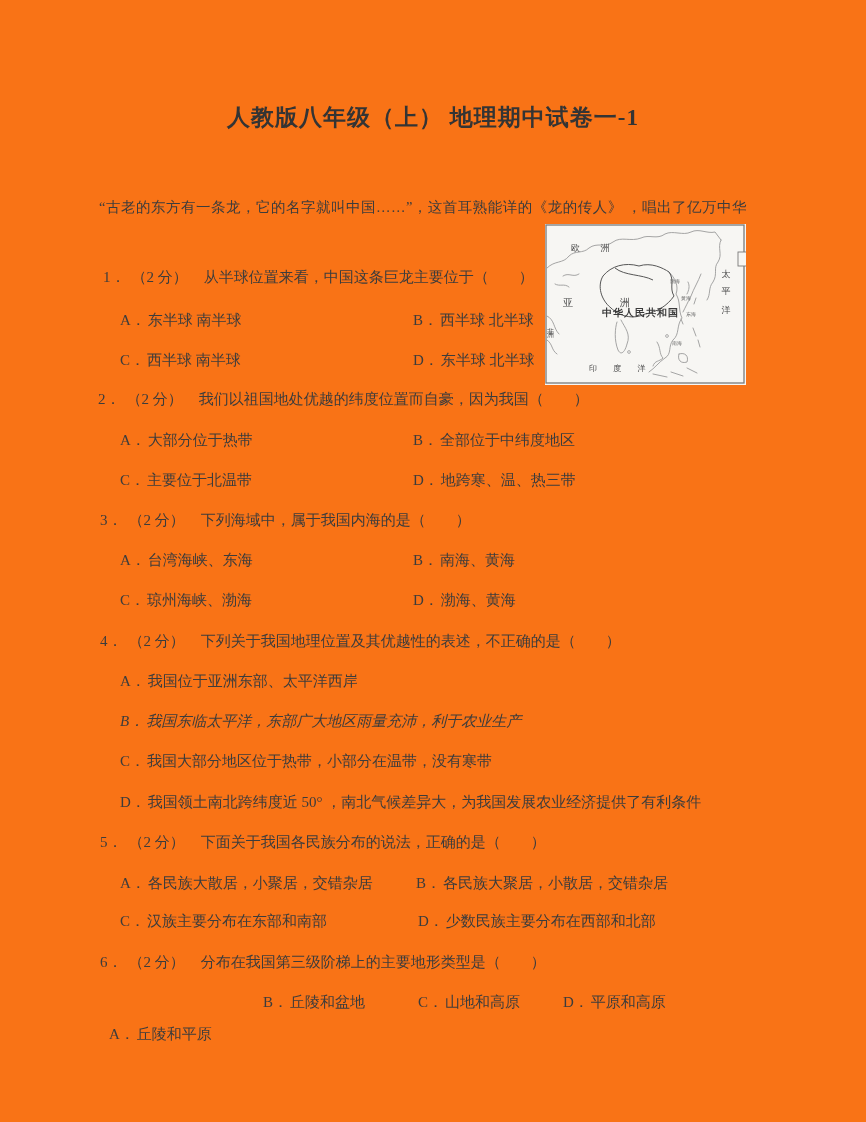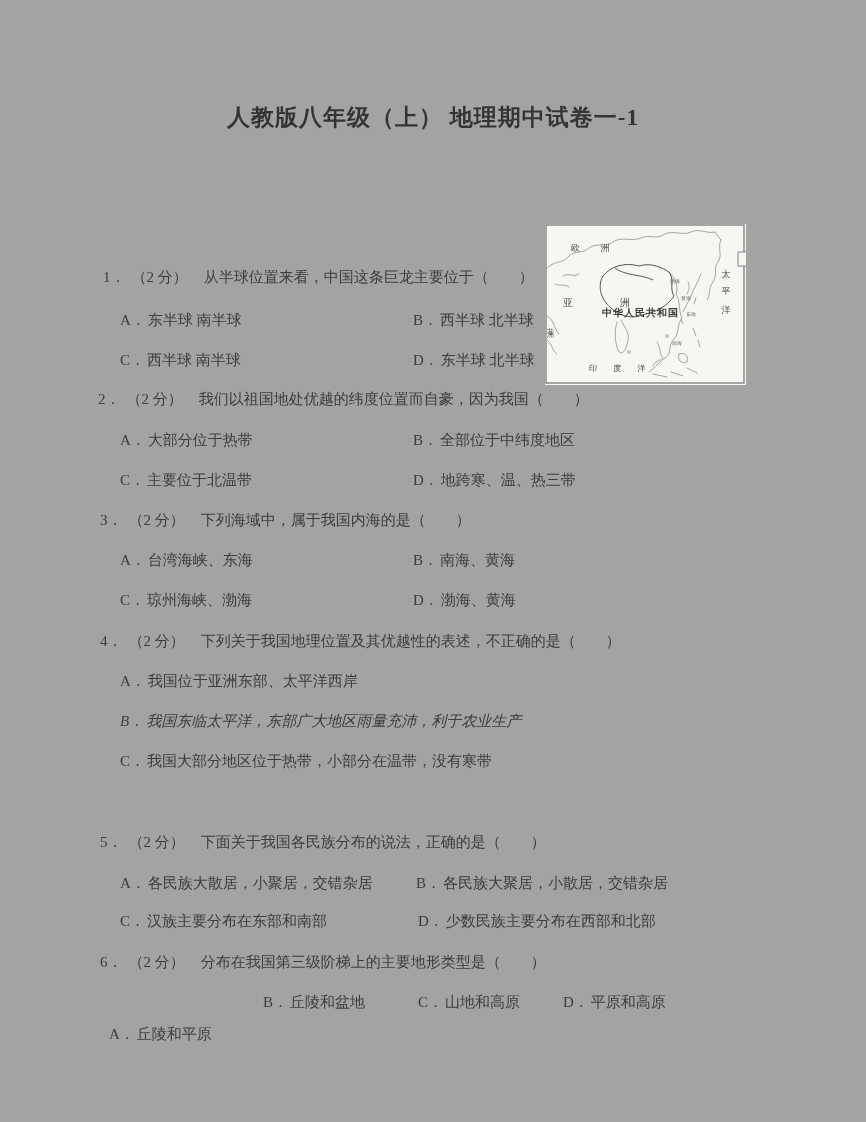--- a/index.html
+++ b/index.html
@@ -1,21 +1,21 @@
 <!DOCTYPE html>
 <html><head>
 <meta charset="utf-8">
 <style>
   * { margin:0; padding:0; box-sizing:border-box; }
   html,body { background:#e8e8e8; }
   .page {
     position:relative;
     width:866px; height:1122px;
     margin:0 auto;
-    background:#a3a3a3;
+    background:#f97316;
     font-family:"Liberation Serif","DejaVu Serif",serif;
     color:#3c3c3c;
     overflow:hidden;
   }
   .doc-title {
     position:absolute; top:102px; left:0; width:100%;
     text-align:center;
     font-size:23px; font-weight:bold; color:#343434;
     letter-spacing:1px;
   }
@@ -61,20 +61,21 @@
   .lbl-south { left:127px; top:117px; }
 </style>
 </head>
 <body>
 
 <div class="page">
 
   <div class="doc-title">人教版八年级（上） 地理期中试卷一-1</div>
 
 
+  <div class="line intro" style="left:99px; top:198px;">“古老的东方有一条龙，它的名字就叫中国……”，这首耳熟能详的《龙的传人》 ，唱出了亿万中华</div>
 
   <div class="map-figure">
     <svg width="201" height="161" viewBox="0 0 201 161">
       <rect x="1" y="1" width="198" height="158" fill="none" stroke="#7a7a7a" stroke-width="1.3"></rect>
       <g fill="none" stroke="#9b9b9b" stroke-width="0.9" stroke-linecap="round">
         <path d="M2,44 C10,36 18,40 24,32 C30,26 38,30 44,24 C52,18 60,24 68,18 C76,12 86,18 96,14 C104,10 112,16 120,10 C128,6 138,12 146,8 C154,4 162,10 170,8 L176,16"></path>
         <path d="M176,16 C172,24 178,30 173,38 C168,44 173,50 168,58 C163,64 166,70 162,76"></path>
         <path d="M156,50 C153,58 149,64 146,72 C143,78 140,84 138,88"></path>
         <path d="M151,74 l-2,6"></path>
         <path d="M143,58 c2,4 1,8 -1,12"></path>
@@ -132,20 +133,21 @@
   <div class="line opt" style="left:413px; top:551px;"><span class="olabel">B．</span><span>南海、黄海</span></div>
   <div class="line opt" style="left:120px; top:591px;"><span class="olabel">C．</span><span>琼州海峡、渤海</span></div>
   <div class="line opt" style="left:413px; top:591px;"><span class="olabel">D．</span><span>渤海、黄海</span></div>
 
   <div class="line stem" style="left:100px; top:632px;">
     <span>4．</span><span class="score">（2 分）</span><span class="stem-text">下列关于我国地理位置及其优越性的表述，不正确的是（　　）</span>
   </div>
   <div class="line opt" style="left:120px; top:672px;"><span class="olabel">A．</span><span>我国位于亚洲东部、太平洋西岸</span></div>
   <div class="line opt" style="left:120px; top:712px;font-style:italic;"><span class="olabel">B．</span><span>我国东临太平洋，东部广大地区雨量充沛，利于农业生产</span></div>
   <div class="line opt" style="left:120px; top:752px;"><span class="olabel">C．</span><span>我国大部分地区位于热带，小部分在温带，没有寒带</span></div>
+  <div class="line opt" style="left:120px; top:793px;"><span class="olabel">D．</span><span>我国领土南北跨纬度近 50° ，南北气候差异大，为我国发展农业经济提供了有利条件</span></div>
 
   <div class="line stem" style="left:100px; top:833px;">
     <span>5．</span><span class="score">（2 分）</span><span class="stem-text">下面关于我国各民族分布的说法，正确的是（　　）</span>
   </div>
   <div class="line opt" style="left:120px; top:874px;"><span class="olabel">A．</span><span>各民族大散居，小聚居，交错杂居</span></div>
   <div class="line opt" style="left:416px; top:874px;"><span class="olabel">B．</span><span>各民族大聚居，小散居，交错杂居</span></div>
   <div class="line opt" style="left:120px; top:912px;"><span class="olabel">C．</span><span>汉族主要分布在东部和南部</span></div>
   <div class="line opt" style="left:418px; top:912px;"><span class="olabel">D．</span><span>少数民族主要分布在西部和北部</span></div>
 
   <div class="line stem" style="left:100px; top:953px;">

